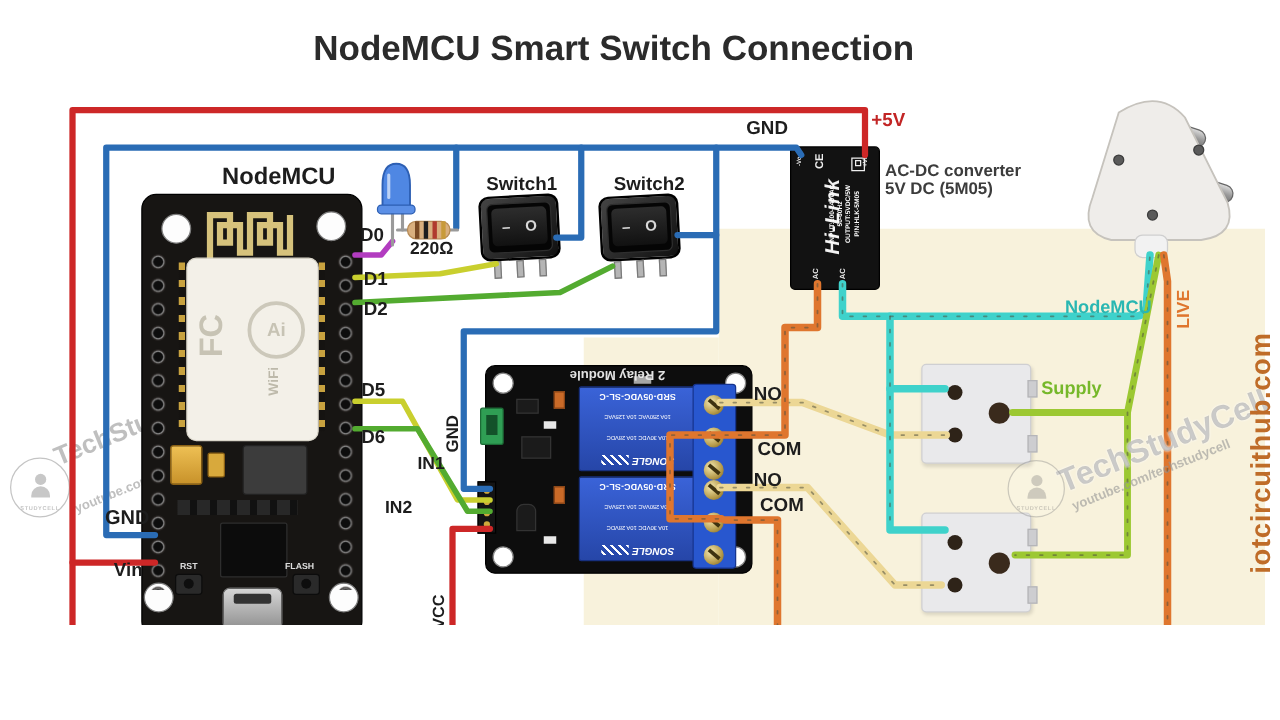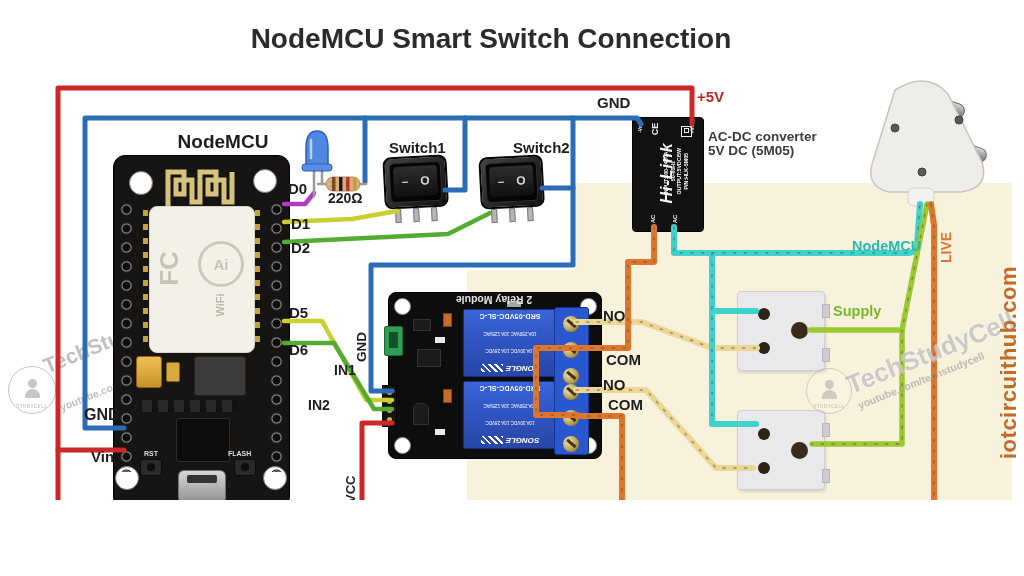--- a/index.html
+++ b/index.html
@@ -161,21 +161,21 @@
       <span>–</span>
       <span>O</span>
     </div>
         </div>
       </div>
     <div class="sw-pin" style="left:10px;"></div>
     <div class="sw-pin" style="left:28px;"></div>
     <div class="sw-pin" style="left:46px;"></div>
   </div>
   <div class="lbl" style="left:389px;top:140px;">Switch1</div>
-  <div class="lbl" style="left:513px;top:140px;">Switch2</div>
+  <div class="lbl" style="left:491px;top:140px;">Switch2</div>
 
   <div class="comp conv">
     <div class="brand">Hi-Link</div>
     <div class="specs">
       <div>INPUT:100-240VAC</div>
       <div>50-60Hz</div>
       <div>OUTPUT:5VDC/5W</div>
       <div>P/N:HLK-5M05</div>
     </div>
     <div class="ce">CE</div>

